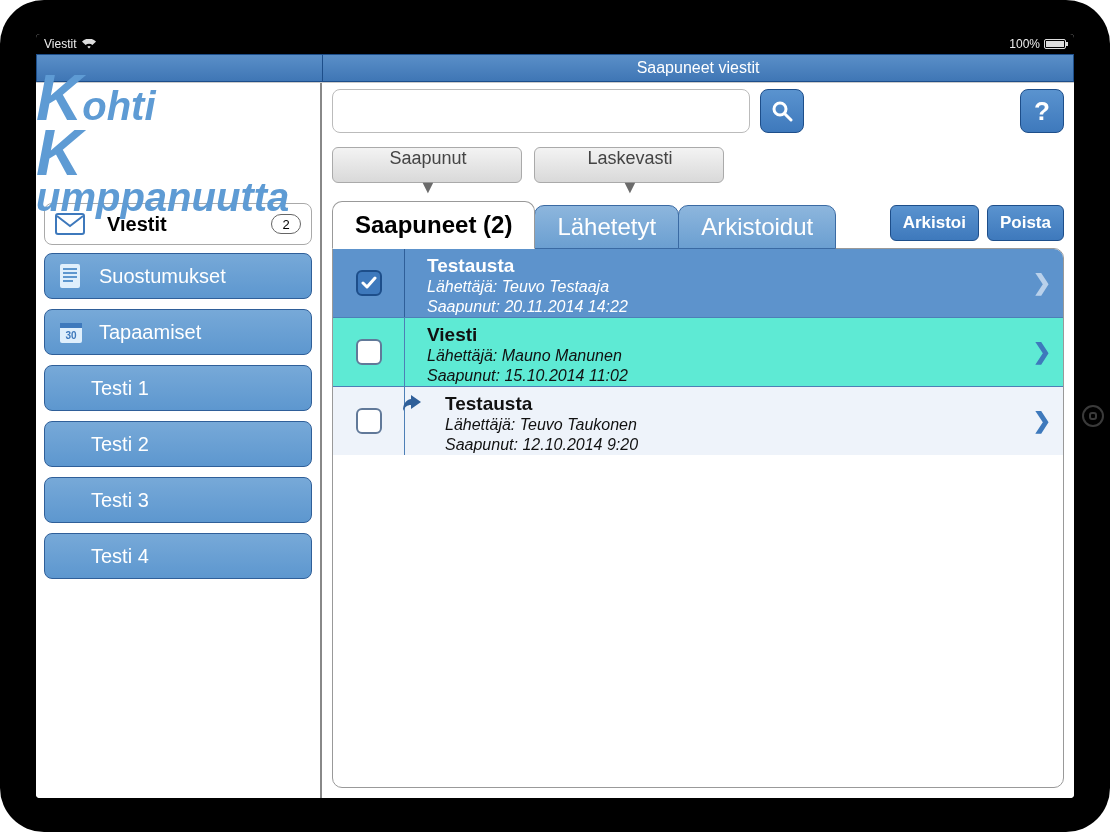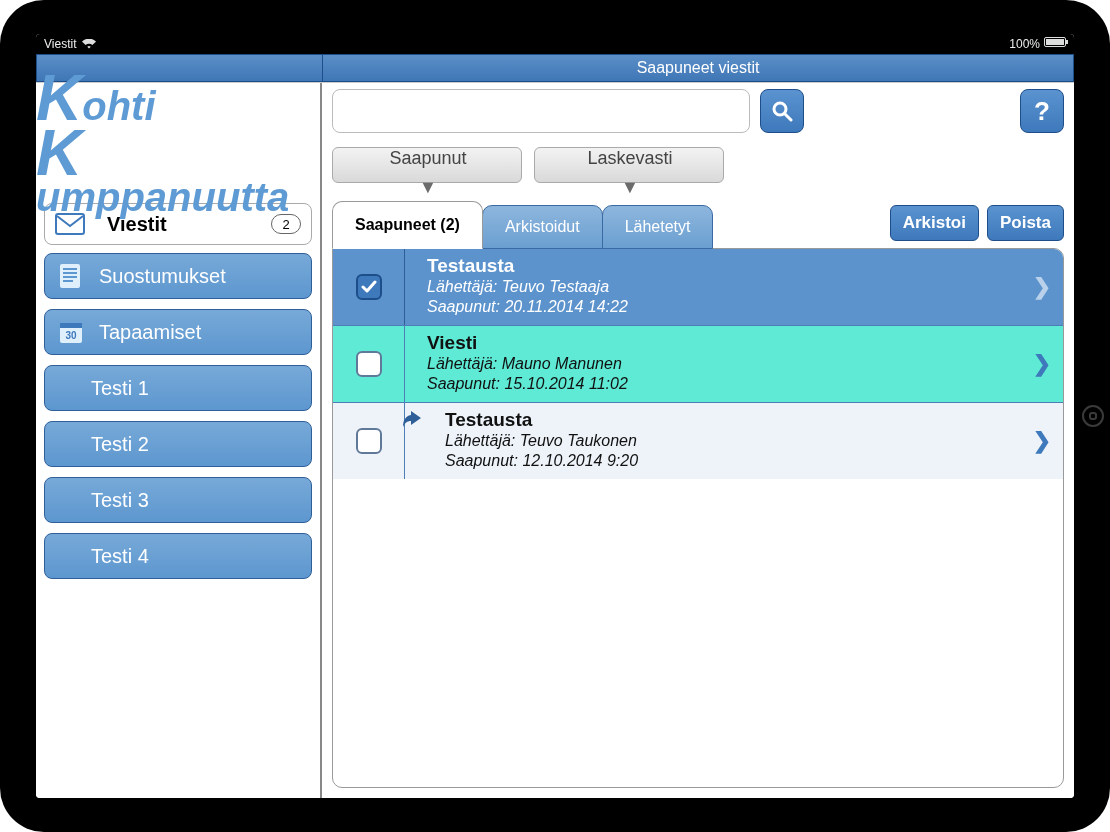--- a/index.html
+++ b/index.html
@@ -22,21 +22,21 @@
     background: #fff; border-radius: 4px; overflow: hidden;
   }
 
   
   .statusbar {
     height: 20px; background:#000; color:#eee; font-size:12px;
     display:flex; align-items:center; padding:0 8px; justify-content:space-between;
   }
   .sb-left { display:flex; align-items:center; gap:6px;}
   .wifi-icon svg { display:block; }
-  .batt { display:flex; align-items:flex-start; gap:4px;}
+  .batt { display:flex; align-items:center; gap:4px;}
   .batt-body{ width:22px;height:10px;border:1px solid #ddd;border-radius:2px;position:relative;}
   .batt-body::after{content:"";position:absolute;right:-3px;top:2px;width:2px;height:4px;background:#ddd;}
   .batt-fill{position:absolute;inset:1px;background:#ddd;}
 
   
   .titlebar{
     height:28px; background:linear-gradient(#5a8fc8,#3f76b5);
     border:1px solid #1d4e8a;
     display:flex; align-items:stretch;
   }
@@ -120,21 +120,21 @@
     display:flex; align-items:center; padding:0 10px 0 12px; font-size:18px;
     color:#444; gap:8px; cursor:pointer;flex-direction:column;
   }
   .dropdown .dd-label{flex:1;}
   .dropdown .chev{color:#6b6b6b;}
 
   .tab-row{
     margin-top:16px; display:flex; align-items:flex-end; height:50px; position:relative;
   }
   .tab{height:48px; display:flex; align-items:center; justify-content:center;
-    padding:0 22px; font-size:16px; border:1px solid #888;
+    padding:0 22px; font-size:24px; border:1px solid #888;
     border-top-left-radius:10px; border-top-right-radius:10px; position:relative;
     cursor:pointer;
   }
   .tab.active{
     background:#fff; border-color:#999; border-bottom-color:#fff; font-weight:bold;
     z-index:2;
   }
   .tab.inactive{
     background:linear-gradient(#8db6dd,#6b9fd1); color:#fff;
     border-color:#3a6aa3; margin-left:-1px; z-index:1; margin-top:4px; height:44px;
@@ -159,21 +159,21 @@
     border-right:1px solid #4d7fb6;
   }
   .chk{
     width:26px; height:26px; border:2px solid #617999; border-radius:6px; background:#fff;
     display:flex; align-items:center; justify-content:center; cursor:pointer;
   }
   .chk.checked{ background:#3e79bc; border-color:#1d4e8a;}
   .chk.checked svg{display:block;}
   .chk svg{display:none;}
   .msg-body{
-    flex:1; padding:6px 12px 8px 22px; position:relative;
+    flex:1; padding:6px 12px 0 22px; position:relative;
   }
   .msg-body .title{font-weight:bold; font-size:19px;}
   .msg-body .meta{font-style:italic; font-size:16px; line-height:1.25;}
   .row-arrow{
     width:42px; display:flex; align-items:center; justify-content:center;
     font-size:22px; font-weight:bold;
   }
   .reply-icon{ position:absolute; left:-2px; top:8px;}
   .msg-row.selected{ background:#5d93cc; color:#fff;}
   .msg-row.selected .chk-cell{border-right-color:#2f5f99;}
@@ -302,24 +302,24 @@
             <span class="dd-label">Laskevasti</span>
             <span class="chev">▼</span>
           </div>
         </div>
 
         <div class="tab-row">
           <div class="tab active">
             <span>Saapuneet (2)</span>
           </div>
           <div class="tab inactive">
+            <span>Lähetetyt</span>
+          </div>
+          <div class="tab inactive">
             <span>Arkistoidut</span>
-          </div>
-          <div class="tab inactive">
-            <span>Lähetetyt</span>
           </div>
           <div class="tab-actions">
             <button class="act-btn">Arkistoi</button>
             <button class="act-btn">Poista</button>
           </div>
         </div>
 
         <div class="list-panel">
 
           <div class="msg-row selected">

